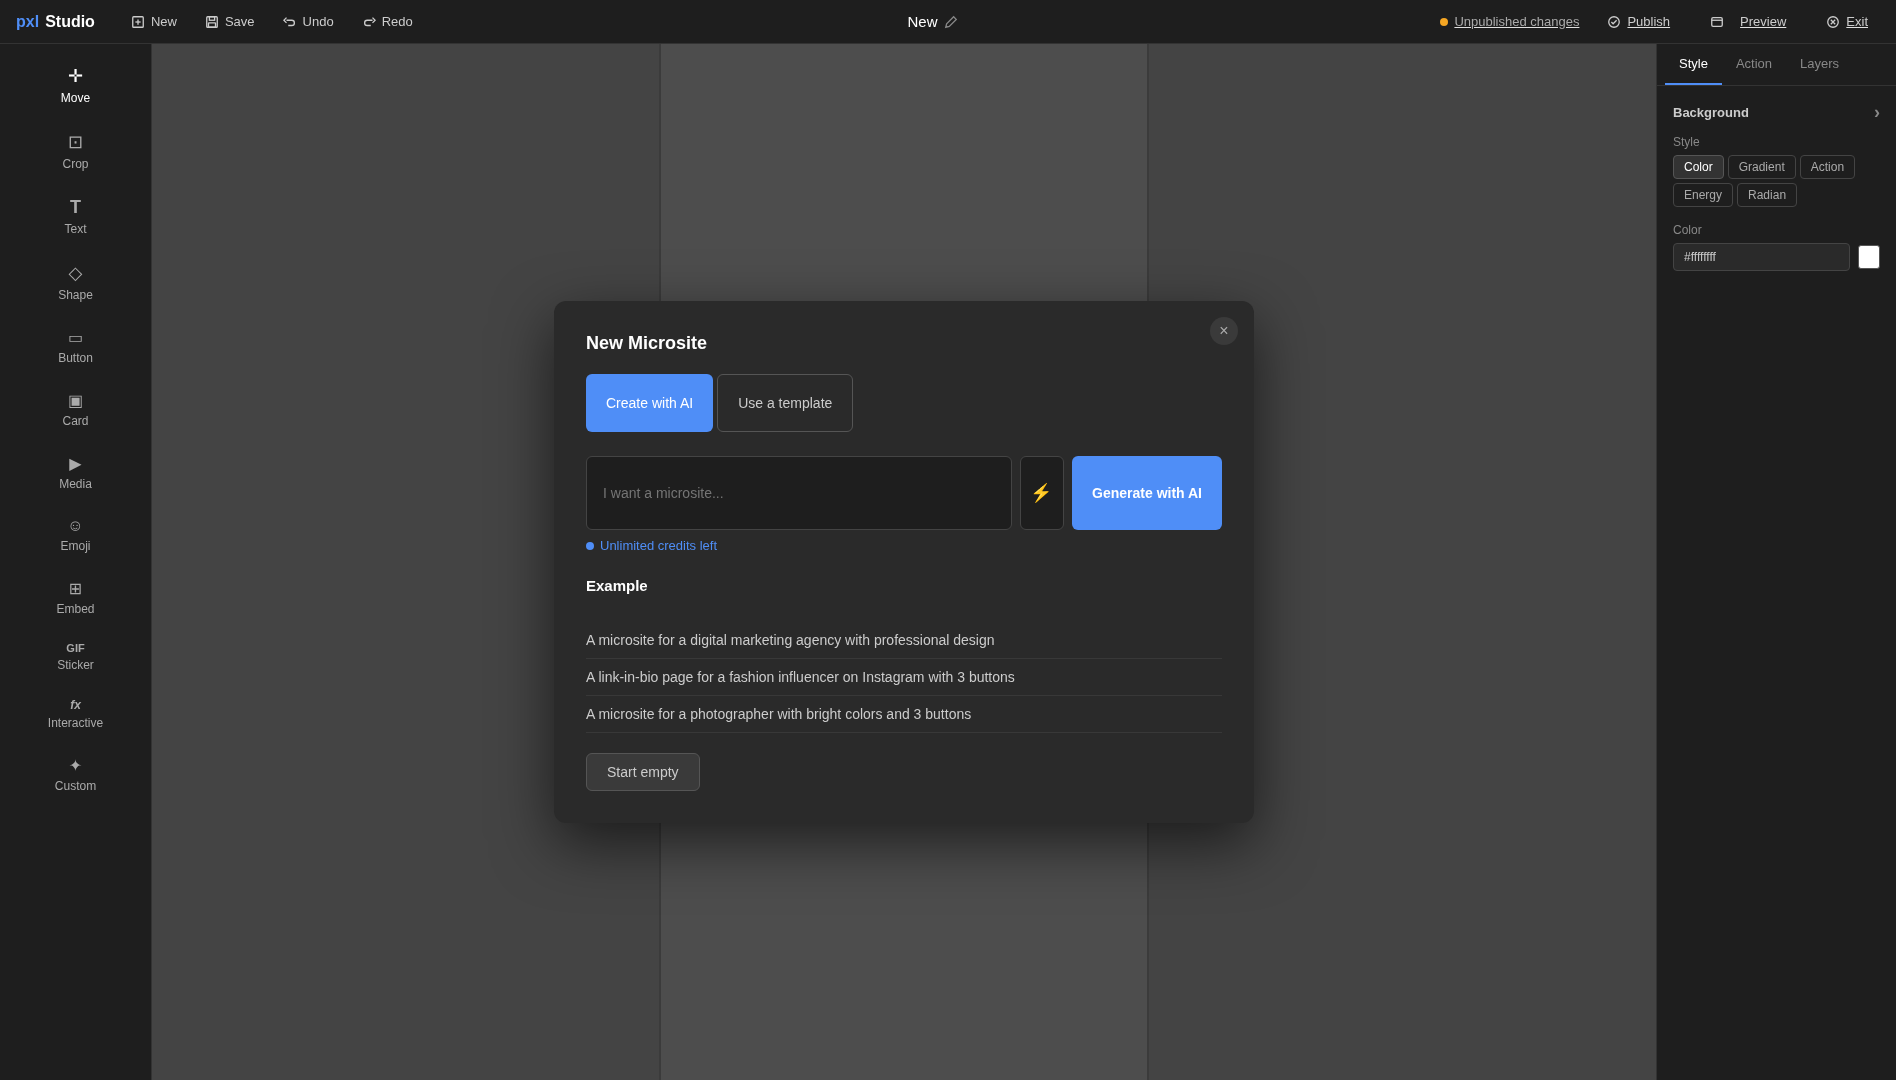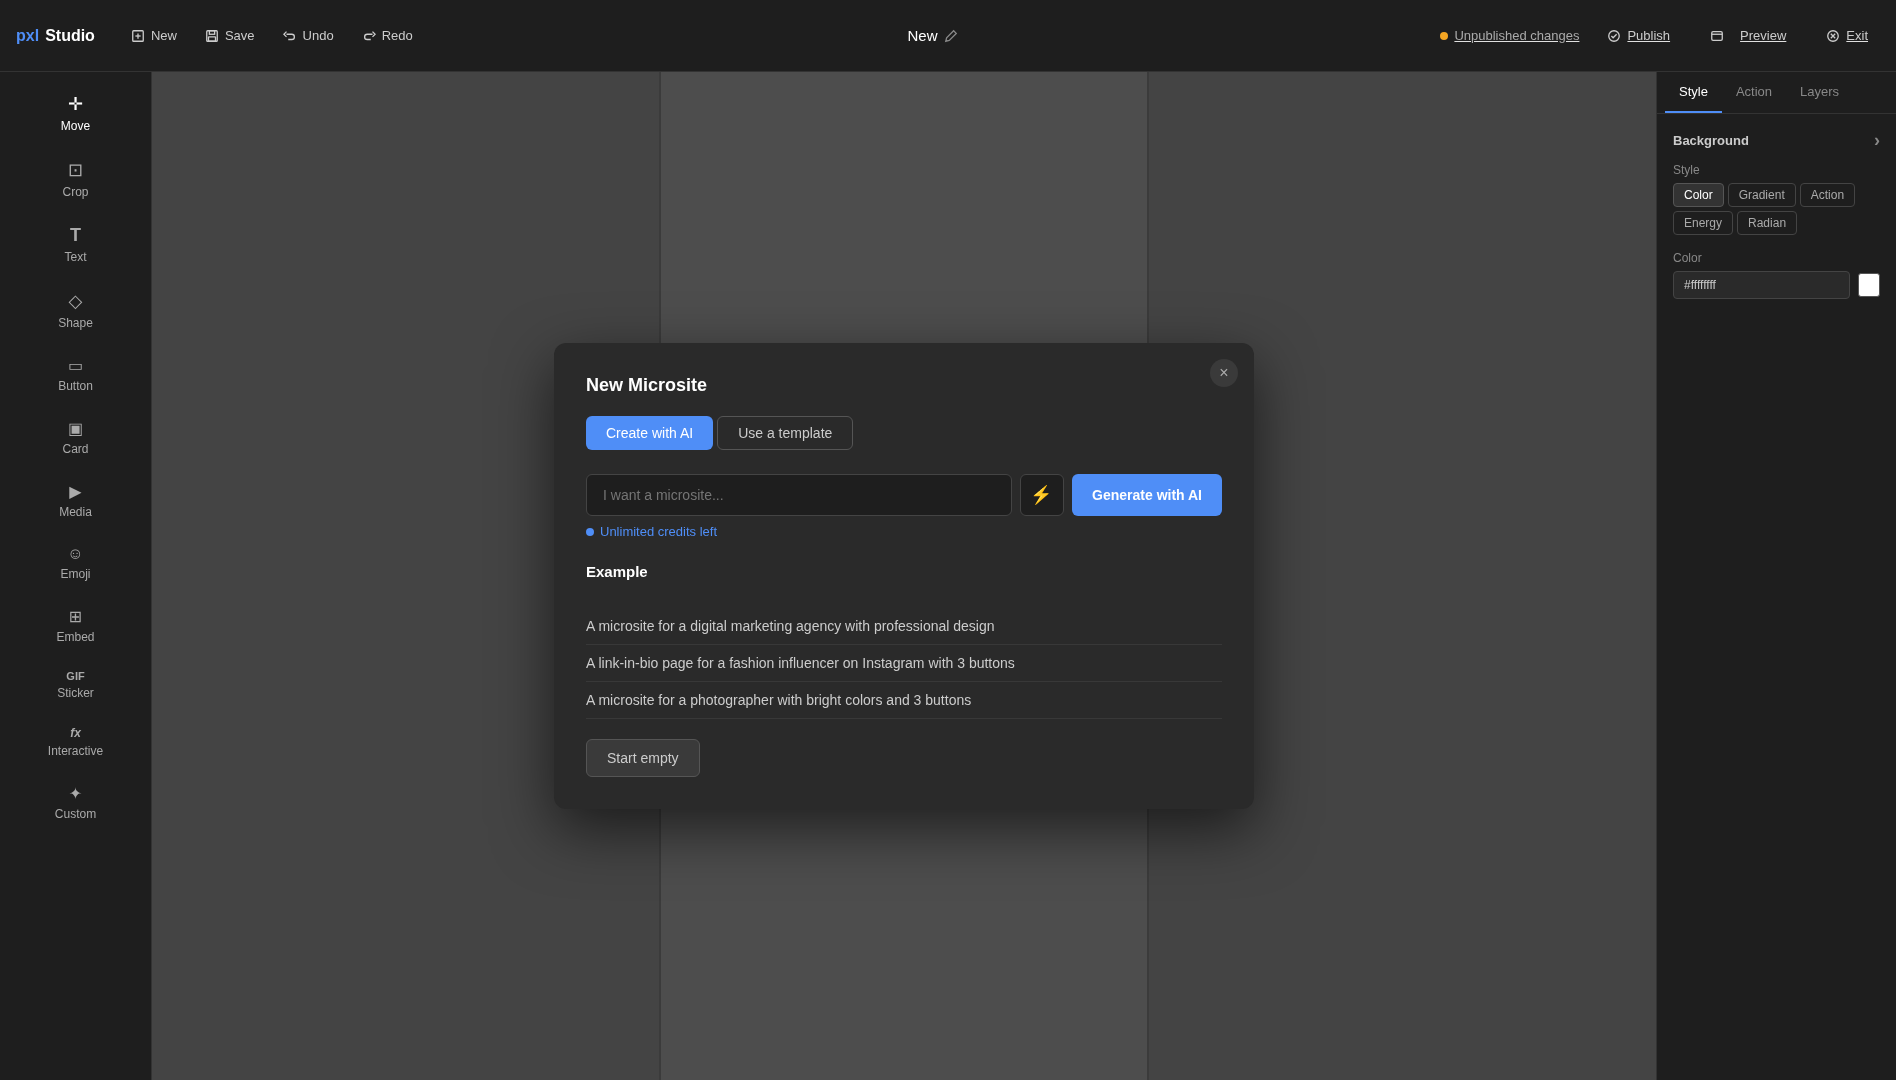--- a/index.html
+++ b/index.html
@@ -9,21 +9,21 @@
       color: #e0e0e0;
       width: 1896px;
       height: 1080px;
       overflow: hidden;
       display: flex;
       flex-direction: column;
     }
 
     
     .topbar {
-      height: 72px;
+      height: 44px;
       background: #1e1e1e;
       border-bottom: 1px solid #333;
       display: flex;
       align-items: center;
       padding: 0 16px;
       flex-shrink: 0;
       gap: 0;
     }
     .topbar-logo {
       display: flex;
@@ -293,21 +293,21 @@
       font-weight: 600;
       color: #fff;
       margin-bottom: 20px;
     }
     .modal-tabs {
       display: flex;
       gap: 4px;
       margin-bottom: 24px;
     }
     .modal-tab {
-      padding: 8px 20px;
+      padding: 20px 20px;
       border-radius: 6px;
       font-size: 14px;
       cursor: pointer;
       border: none;
     }
     .modal-tab.active {
       background: #4f8ef7;
       color: #fff;
     }
     .modal-tab.inactive {
@@ -319,21 +319,21 @@
     .input-row {
       display: flex;
       gap: 8px;
       margin-bottom: 8px;
     }
     .modal-input {
       flex: 1;
       background: #1e1e1e;
       border: 1px solid #444;
       border-radius: 6px;
-      padding: 12px 16px;
+      padding: 28px 16px;
       color: #aaa;
       font-size: 14px;
       outline: none;
     }
     .lightning-btn {
       width: 44px;
       background: #1e1e1e;
       border: 1px solid #444;
       border-radius: 6px;
       color: #aaa;

